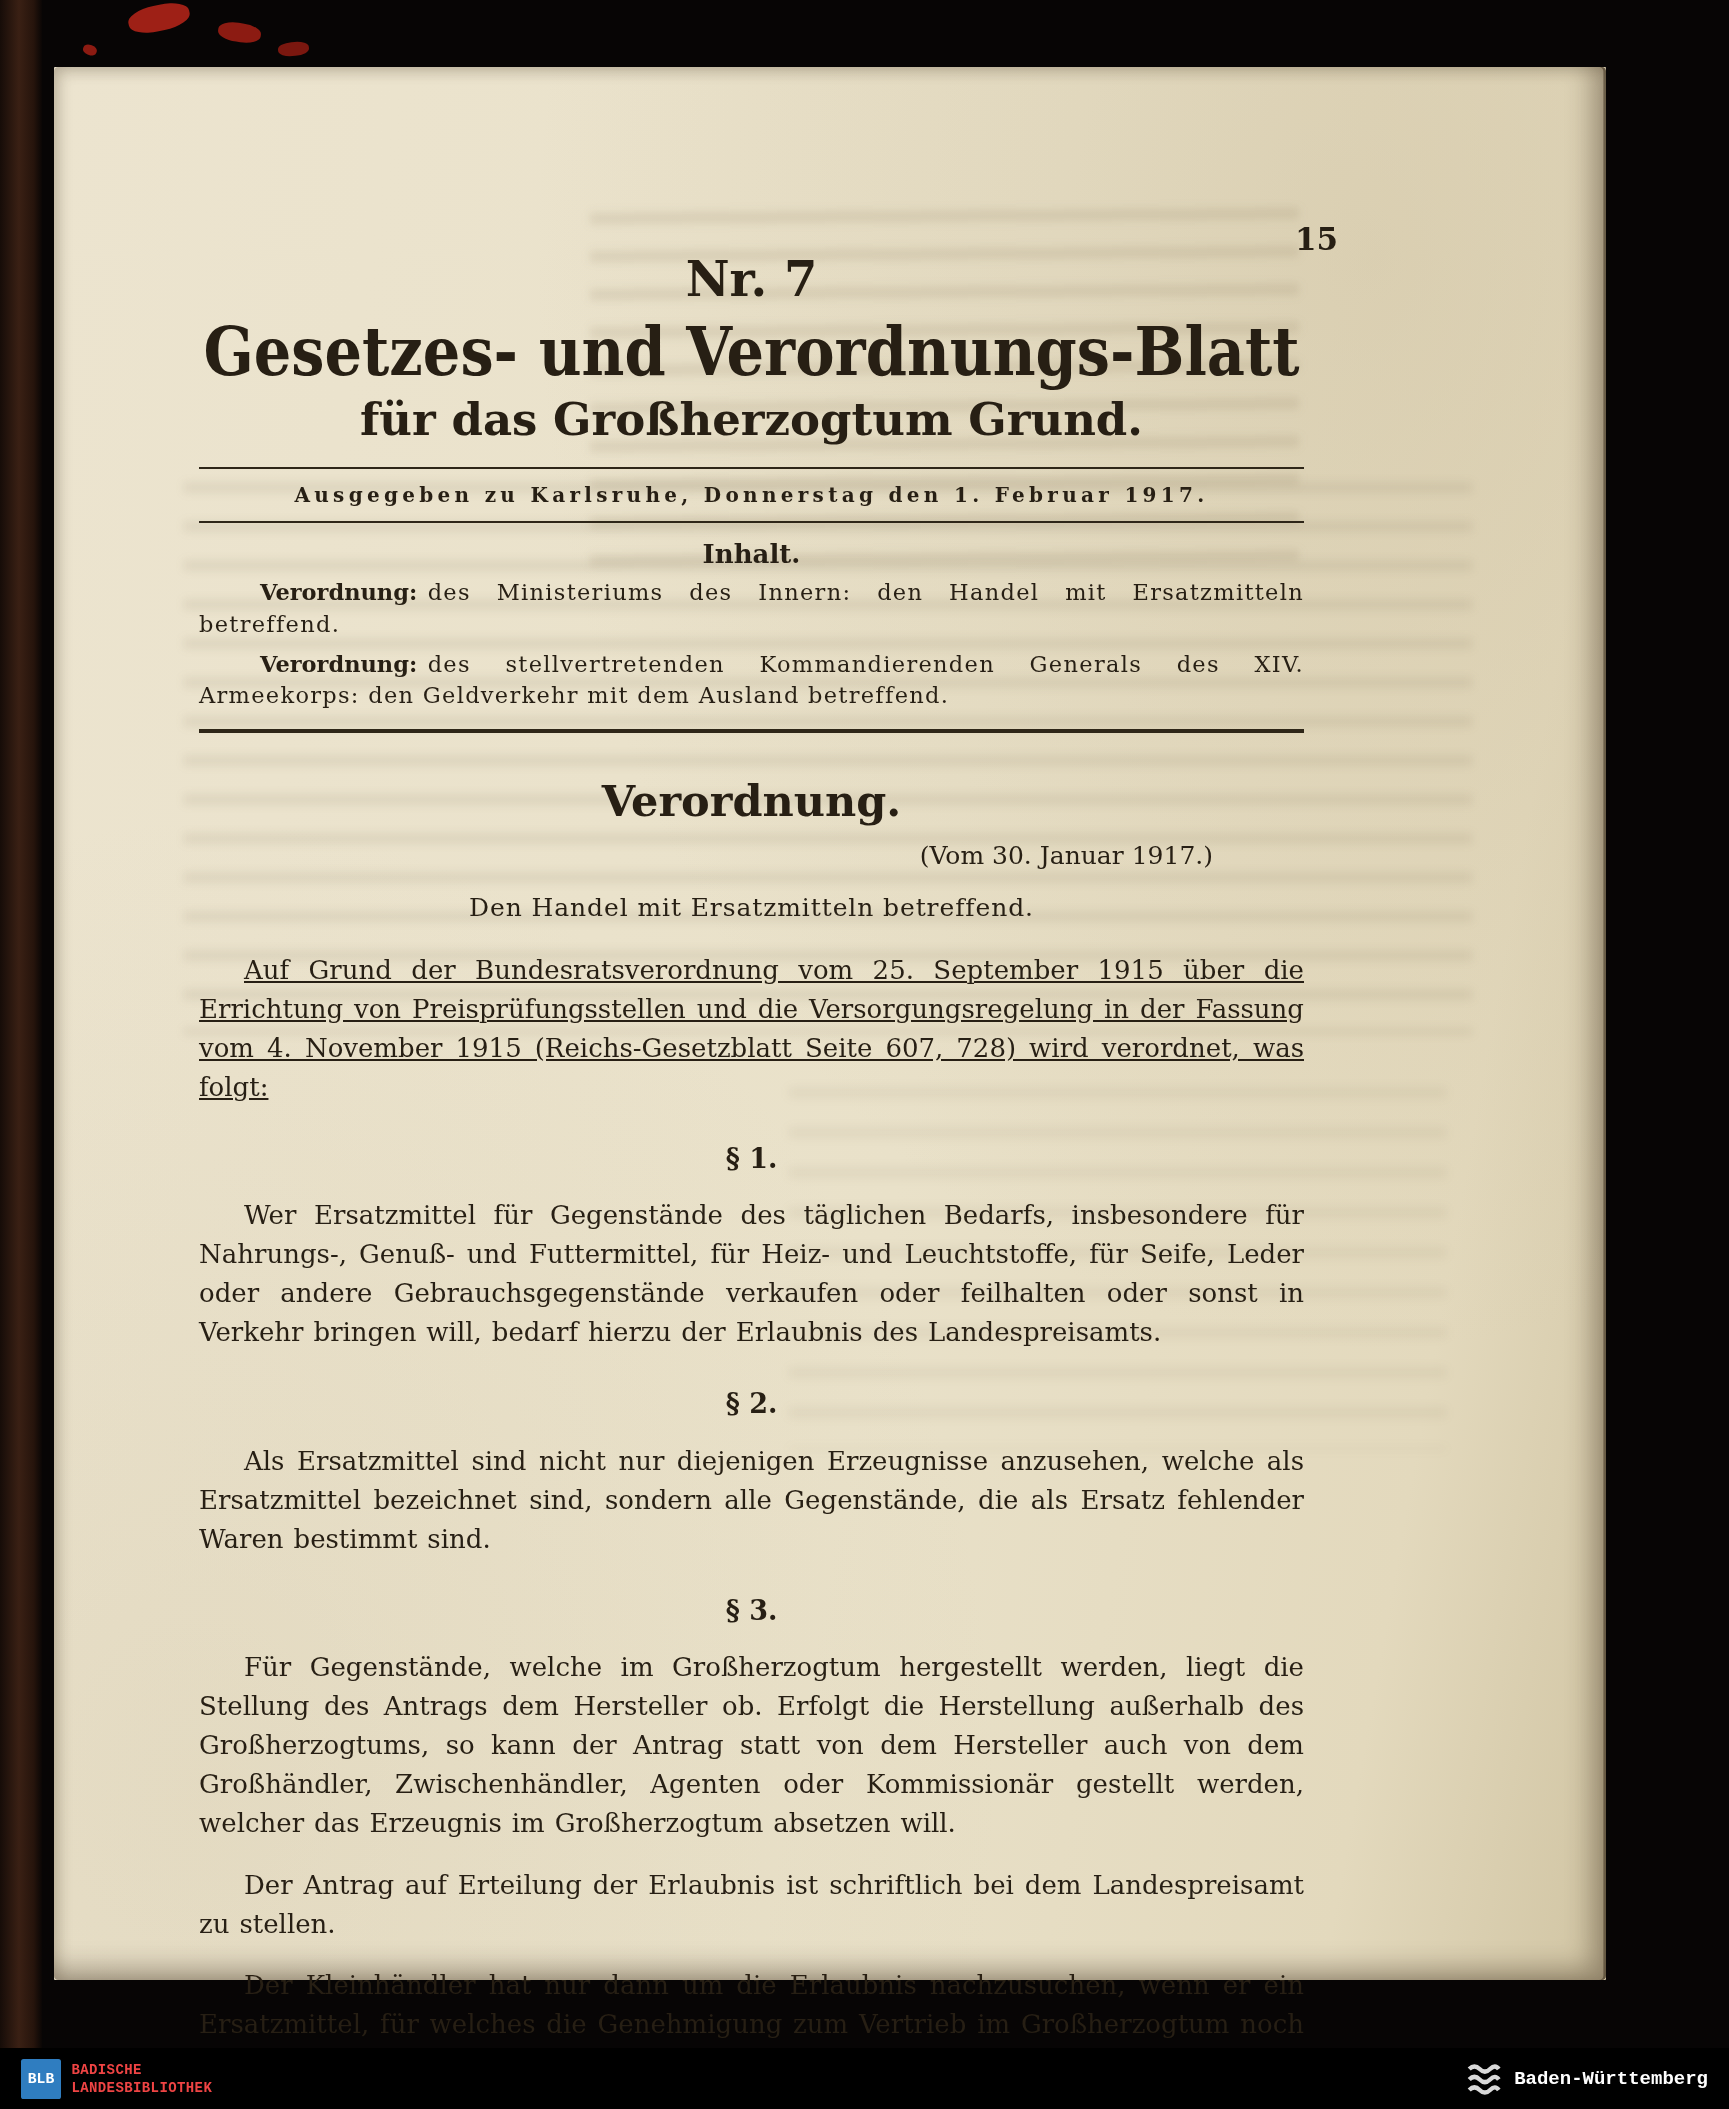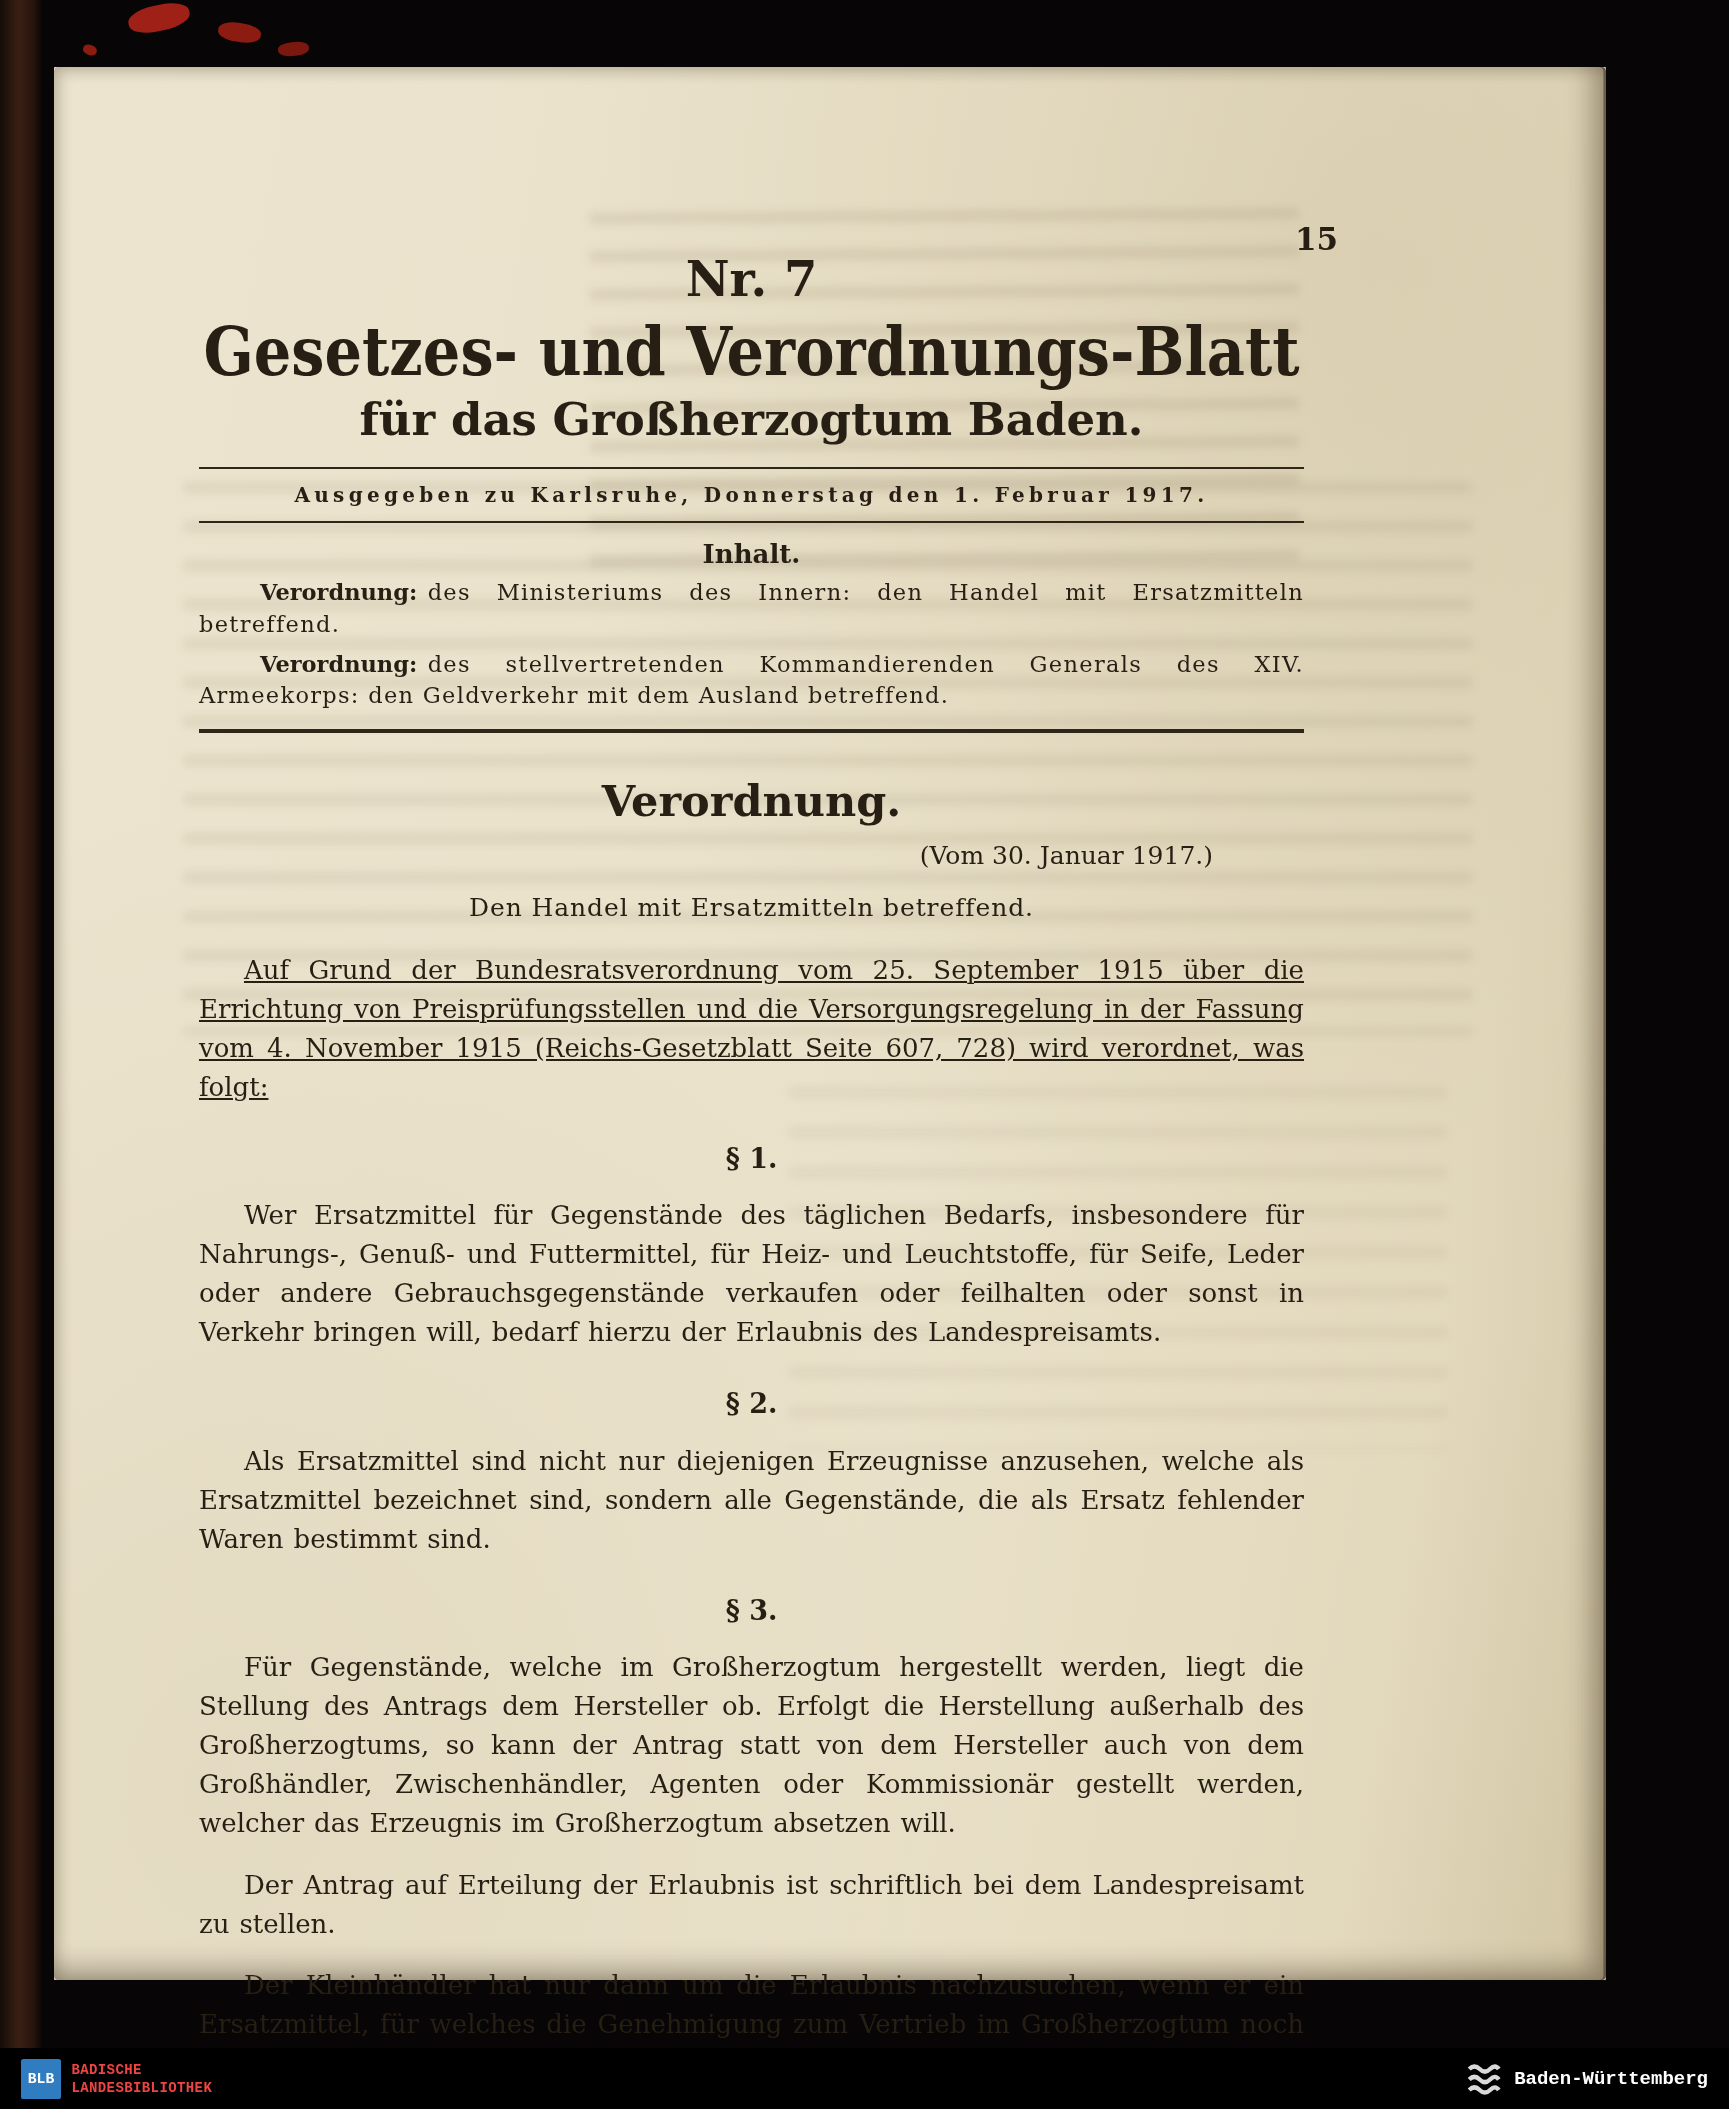--- a/index.html
+++ b/index.html
@@ -100,21 +100,21 @@
 
     <div class="page-number">15</div>
 
     <div class="content">
 
       <div class="issue">Nr. 7</div>
 
       <div class="title-row">
         <span class="title">Gesetzes- und Verordnungs-Blatt</span>
       </div>
-      <div class="subtitle">für das Großherzogtum Baden.</div>
+      <div class="subtitle">für das Großherzogtum Grund.</div>
 
       <hr class="rule">
       <div class="dateline">Ausgegeben zu Karlsruhe, Donnerstag den 1. Februar 1917.</div>
       <hr class="rule mid">
 
       <div class="inhalt-heading">Inhalt.</div>
 
       <div class="inhalt-entry">
         <span class="lead">Verordnung:</span><span class="entry-text">des Ministeriums des Innern: den Handel mit Ersatzmitteln betreffend.</span>
       </div>

